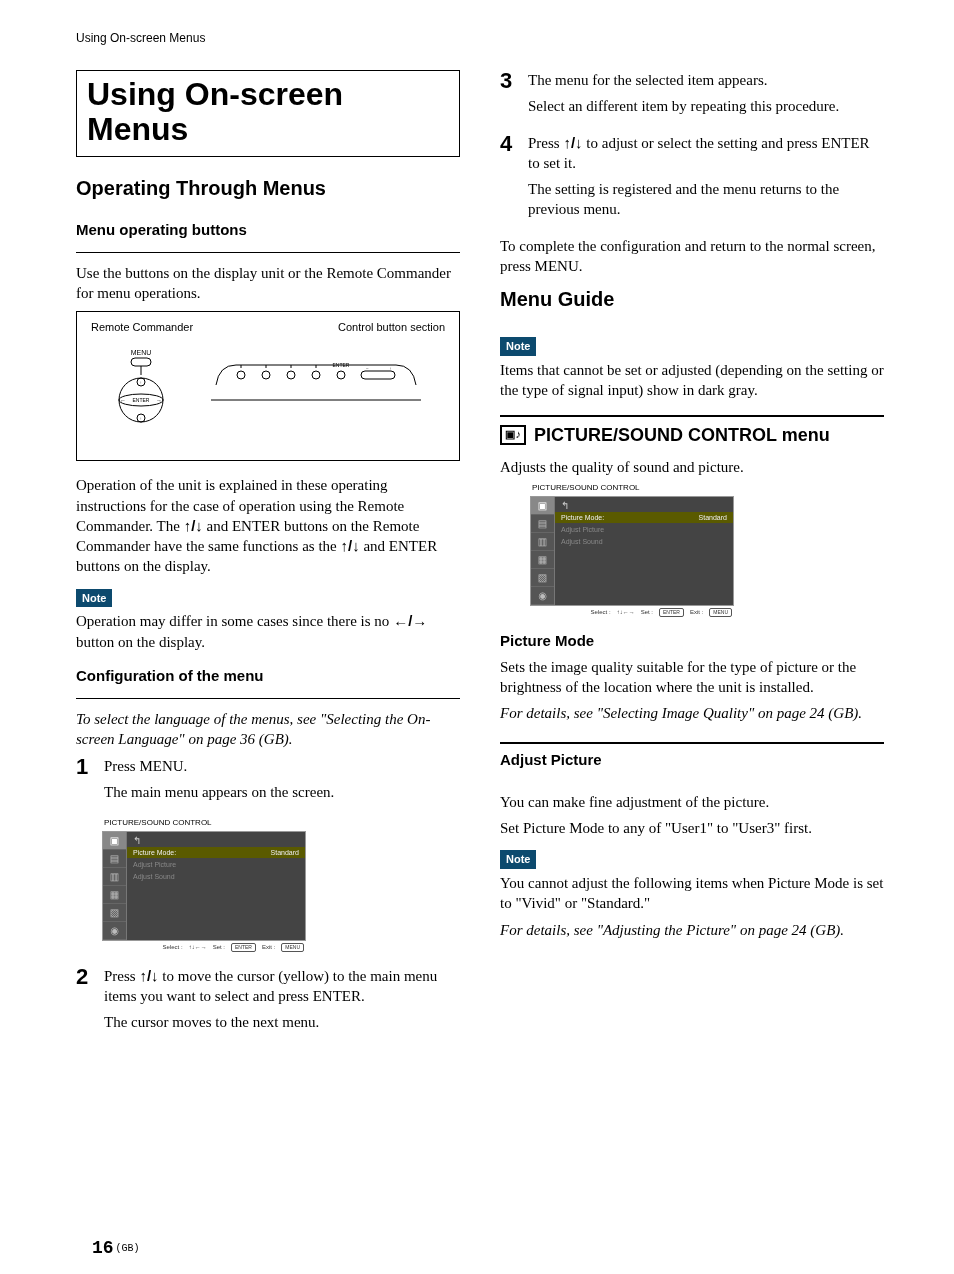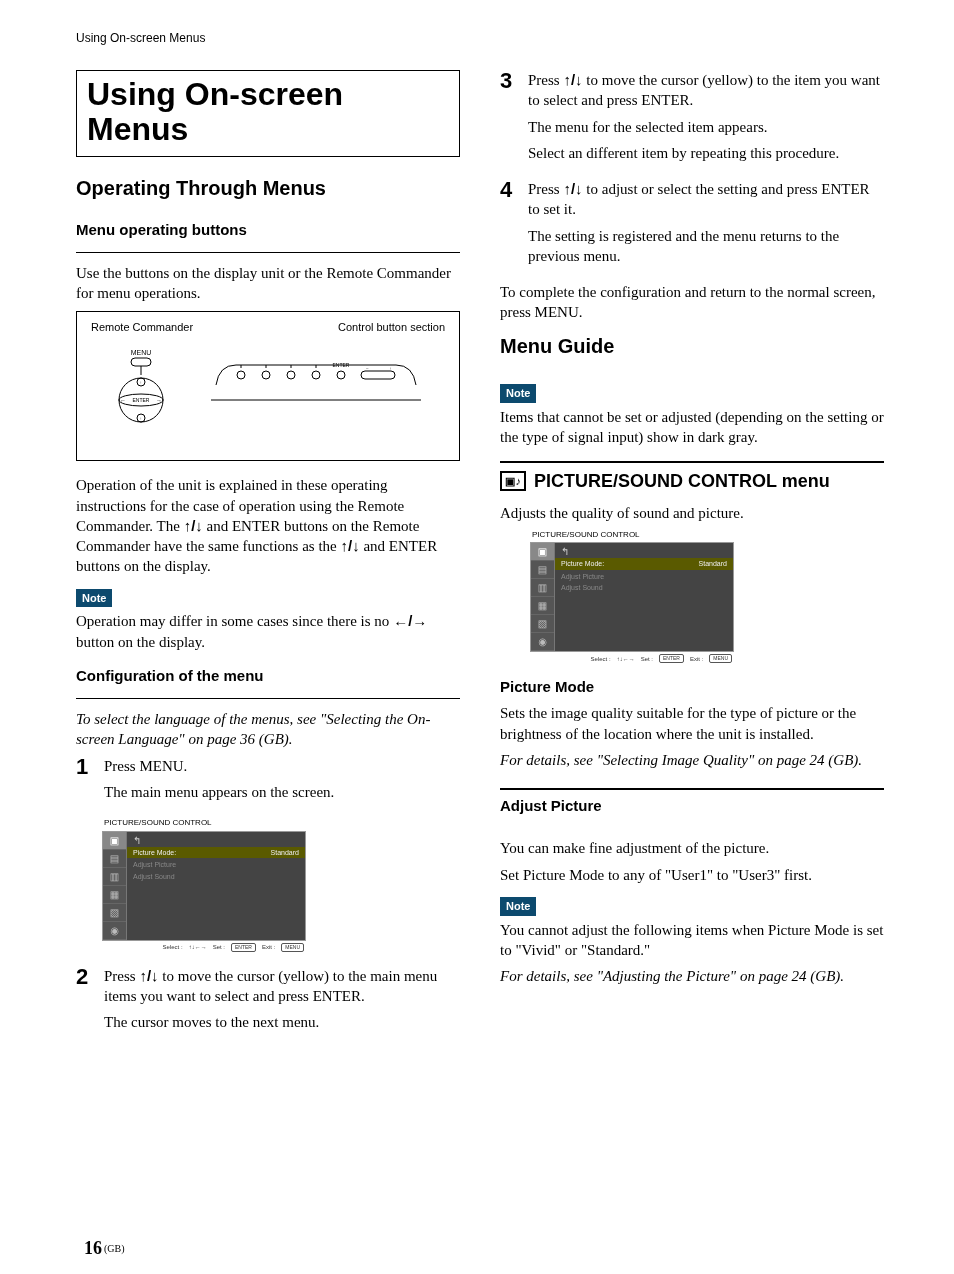--- a/index.html
+++ b/index.html
@@ -137,22 +137,22 @@
     margin-bottom:10px;
     display:flex; align-items:center; gap:8px;
   }
   .ps-icon{
     width:26px;height:20px;border:2px solid #000;
     display:inline-flex;align-items:center;justify-content:center;
     font-size:11px; line-height:1;
   }
   .page-num{
     position:absolute;
-    bottom:14px; left:84px;
-    font-family: Liberation Serif, serif;
+    bottom:14px; left:92px;
+    font-family: Liberation Mono, monospace;
   }
   .page-num .big{ font-weight:bold; font-size:18px;}
   .page-num .small{ font-size:10px; vertical-align:2px; margin-left:2px;}
   svg { display:block; }
   .ovalbtn{ stroke:#000; fill:none; }
 </style>
 </head>
 <body>
 
 <div class="running-header">Using On-screen Menus</div>
@@ -274,23 +274,20 @@
         <p>The cursor moves to the next menu.</p>
       </div>
     </div>
   </div>
 
   <div class="col">
 
     <div class="step">
       <div class="step-num">3</div>
       <div class="step-body">
-        <p>
-          <span>Press </span><span class="icon-arrows">↑/↓</span><span> to move the cursor (yellow) to the item you want to select and press ENTER.</span>
-        </p>
         <p>The menu for the selected item appears.</p>
         <p>Select an different item by repeating this procedure.</p>
       </div>
     </div>
 
     <div class="step">
       <div class="step-num">4</div>
       <div class="step-body">
         <p>
           <span>Press </span><span class="icon-arrows">↑/↓</span><span> to adjust or select the setting and press ENTER to set it.</span>

